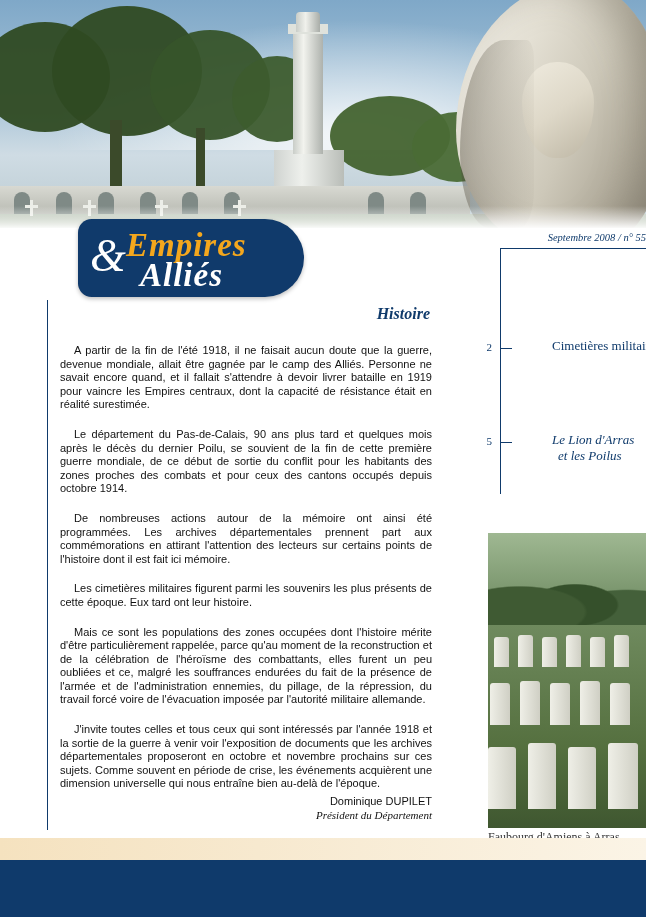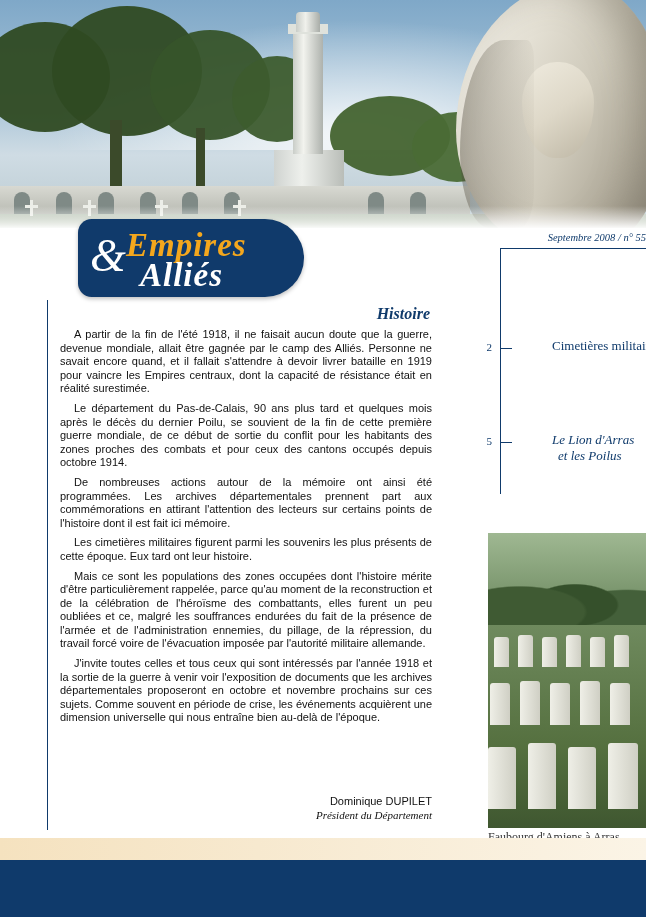--- a/index.html
+++ b/index.html
@@ -263,21 +263,21 @@
     position: absolute;
     left: 60px; top: 328px;
     width: 372px;
     font-family: "Liberation Sans", sans-serif;
     font-size: 11px;
     line-height: 13.6px;
     color: #111111;
     text-align: justify;
   }
   .editorial-body p {
-    margin: 0 0 6px 0;
+    margin: 16px 0 6px 0;
     text-indent: 14px;
   }
 
   .sig-name {
     position: absolute;
     left: 60px; top: 795px;
     width: 372px;
     text-align: right;
     font-family: "Liberation Sans", sans-serif;
     font-size: 11px;

